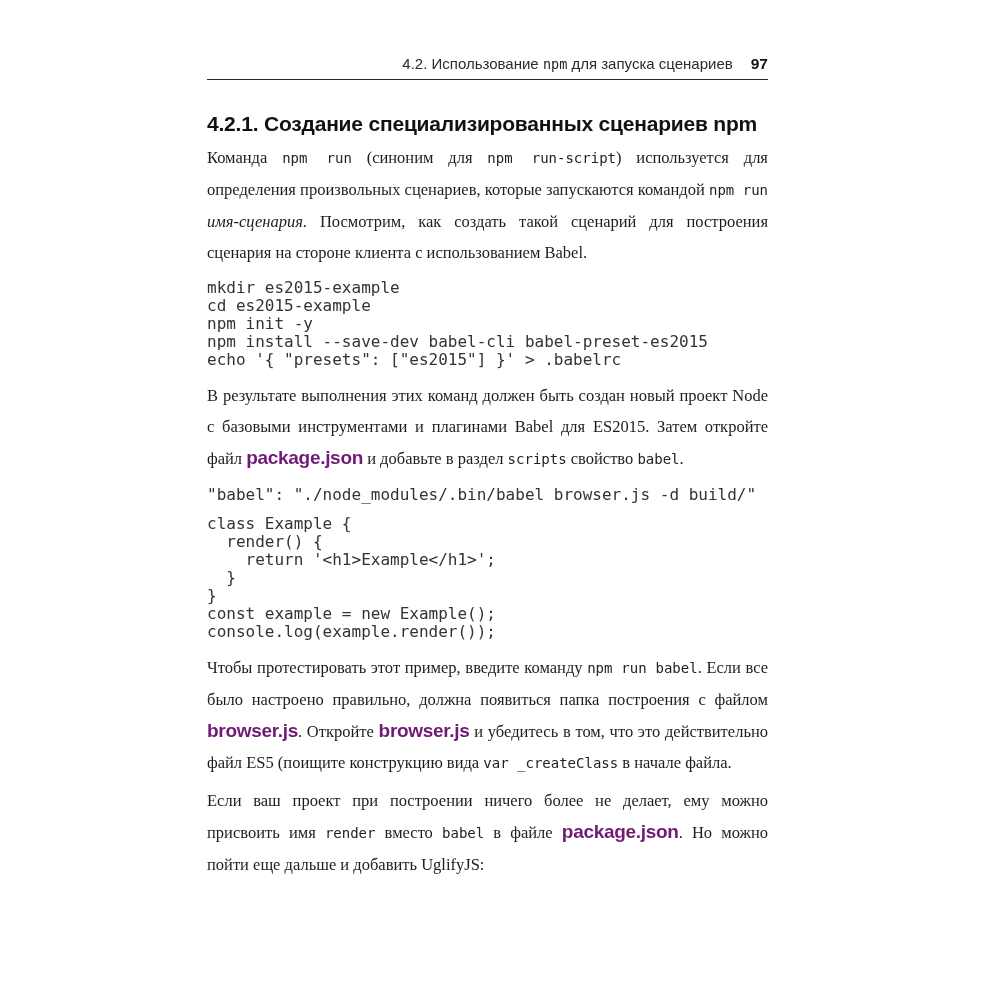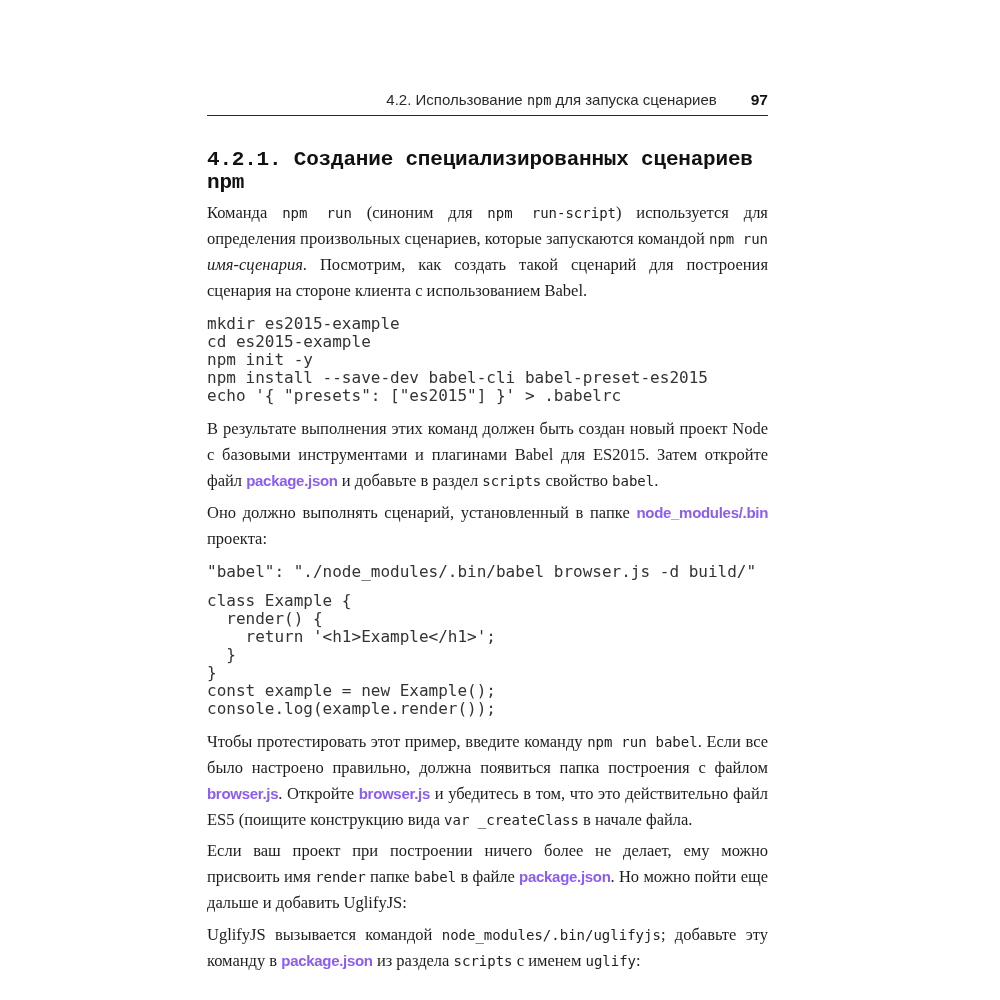--- a/index.html
+++ b/index.html
@@ -19,43 +19,43 @@
     width: 561px;
   }
   .pagehead {
     display: flex;
     justify-content: flex-end;
     align-items: baseline;
     font-family: "Liberation Sans", sans-serif;
     font-size: 15px;
     color: #2b2b2b;
   }
-  .pagehead-title { text-align: left; margin-top: 36px; }
+  .pagehead-title { text-align: left; }
   .pagehead-num {
     font-weight: bold;
     font-size: 15.5px;
     color: #111;
-    margin-left: 34px;
+    margin-left: 18px;
   }
   .rule {
     border-top: 1.6px solid #2a2a2a;
     margin-top: 6px;
     height: 0;
   }
   .section-title {
-    font-family: Liberation Mono, monospace;
+    font-family: Liberation Sans, sans-serif;
     font-weight: bold;
     font-size: 21px;
     color: #111111;
     letter-spacing: -0.2px;
     margin: 32px 0 6px 0;
   }
   .para {
     font-size: 16.5px;
-    line-height: 26px;
+    line-height: 31px;
     text-align: justify;
     margin: 5.5px 0;
     hyphens: auto;
   }
   .codeblock {
     font-family: "DejaVu Sans Mono", monospace;
     font-size: 16px;
     line-height: 18px;
     color: #333333;
     white-space: pre;
@@ -63,23 +63,23 @@
   }
   .r-t { }
   .r-m {
     font-family: "DejaVu Sans Mono", monospace;
     font-size: 14px;
     color: #222222;
   }
   .r-f {
     font-family: "Liberation Sans", sans-serif;
     font-weight: bold;
-    font-size: 15px;
+    font-size: 19px;
     letter-spacing: -0.3px;
-    color: #8b5cf6;
+    color: #701a75;
   }
   .r-i { font-style: italic; }
   .pagehead .r-m { font-size: 13.5px; }
 </style>
 </head>
 <body>
 
 <div class="page">
   <div class="content">
     <div class="pagehead">
@@ -89,27 +89,25 @@
     <div class="rule"></div>
     <h1 class="section-title">4.2.1. Создание специализированных сценариев npm</h1>
     <div class="body">
         <p class="para"><span class="r-t">Команда </span><span class="r-m">npm run</span><span class="r-t"> (синоним для </span><span class="r-m">npm run-script</span><span class="r-t">) используется для определения произвольных сценариев, которые запускаются командой </span><span class="r-m">npm run</span><span class="r-t"> </span><span class="r-i">имя-сценария</span><span class="r-t">. Посмотрим, как создать такой сценарий для построения сценария на стороне клиента с использованием Babel.</span></p>
         <pre class="codeblock">mkdir es2015-example
 cd es2015-example
 npm init -y
 npm install --save-dev babel-cli babel-preset-es2015
 echo '{ "presets": ["es2015"] }' &gt; .babelrc</pre>
         <p class="para"><span class="r-t">В результате выполнения этих команд должен быть создан новый проект Node с базовыми инструментами и плагинами Babel для ES2015. Затем откройте файл </span><span class="r-f">package.json</span><span class="r-t"> и добавьте в раздел </span><span class="r-m">scripts</span><span class="r-t"> свойство </span><span class="r-m">babel</span><span class="r-t">.</span></p>
-        <p class="para"><span class="r-t">Оно должно выполнять сценарий, установленный в папке </span><span class="r-f">node_modules/.bin</span><span class="r-t"> проекта:</span></p>
         <pre class="codeblock">"babel": "./node_modules/.bin/babel browser.js -d build/"</pre>
         <pre class="codeblock">class Example {
   render() {
     return '&lt;h1&gt;Example&lt;/h1&gt;';
   }
 }
 const example = new Example();
 console.log(example.render());</pre>
         <p class="para"><span class="r-t">Чтобы протестировать этот пример, введите команду </span><span class="r-m">npm run babel</span><span class="r-t">. Если все было настроено правильно, должна появиться папка построения с файлом </span><span class="r-f">browser.js</span><span class="r-t">. Откройте </span><span class="r-f">browser.js</span><span class="r-t"> и убедитесь в том, что это действительно файл ES5 (поищите конструкцию вида </span><span class="r-m">var _createClass</span><span class="r-t"> в начале файла.</span></p>
-        <p class="para"><span class="r-t">Если ваш проект при построении ничего более не делает, ему можно присвоить имя </span><span class="r-m">render</span><span class="r-t"> папке </span><span class="r-m">babel</span><span class="r-t"> в файле </span><span class="r-f">package.json</span><span class="r-t">. Но можно пойти еще дальше и добавить UglifyJS:</span></p>
-        <p class="para"><span class="r-t">UglifyJS вызывается командой </span><span class="r-m">node_modules/.bin/uglifyjs</span><span class="r-t">; добавьте эту команду в </span><span class="r-f">package.json</span><span class="r-t"> из раздела </span><span class="r-m">scripts</span><span class="r-t"> с именем </span><span class="r-m">uglify</span><span class="r-t">:</span></p>
+        <p class="para"><span class="r-t">Если ваш проект при построении ничего более не делает, ему можно присвоить имя </span><span class="r-m">render</span><span class="r-t"> вместо </span><span class="r-m">babel</span><span class="r-t"> в файле </span><span class="r-f">package.json</span><span class="r-t">. Но можно пойти еще дальше и добавить UglifyJS:</span></p>
       </div>
   </div>
 </div>
 
 </body></html>

